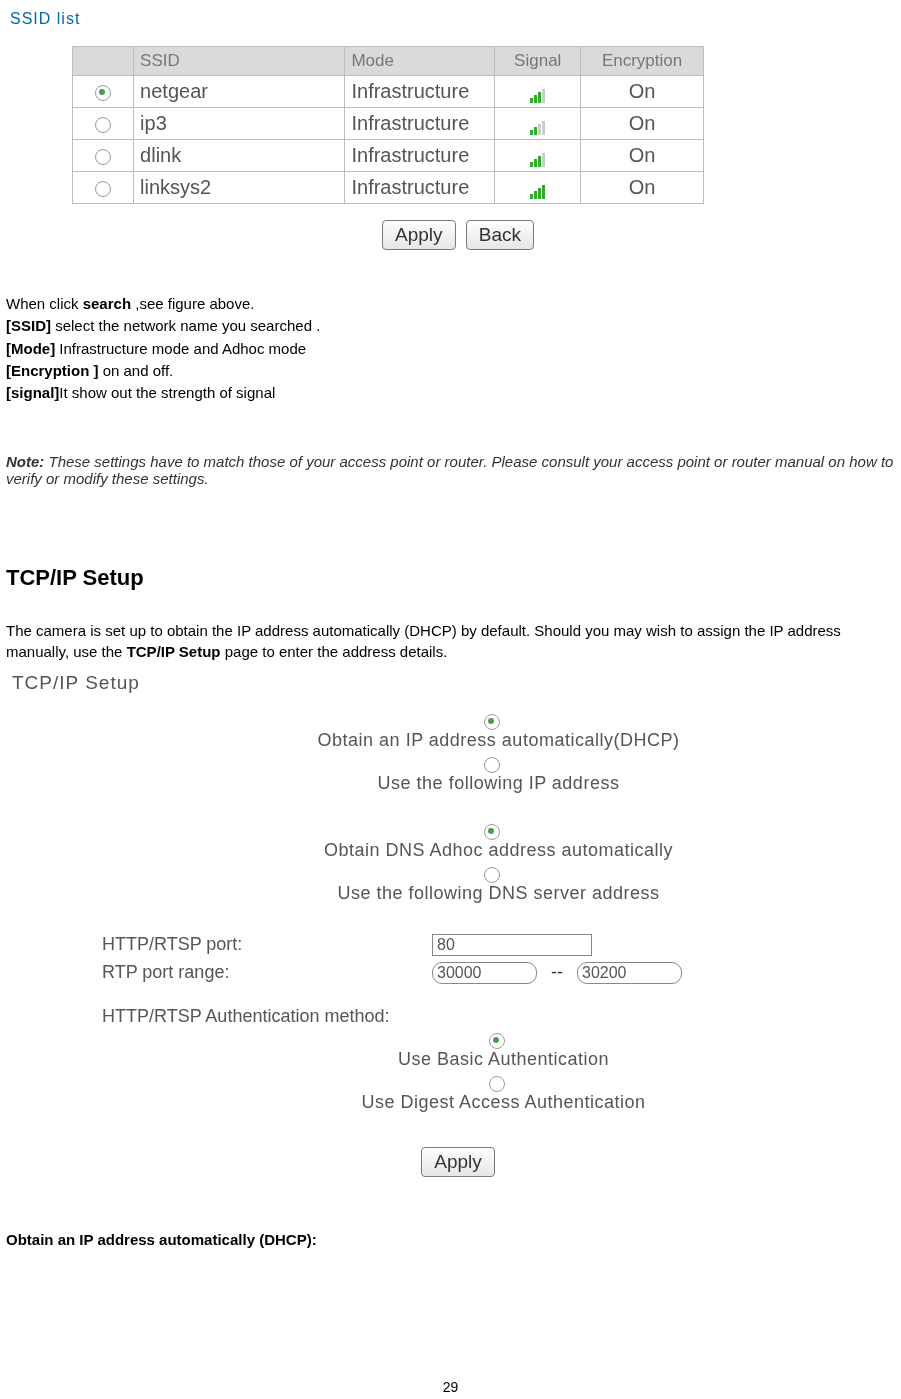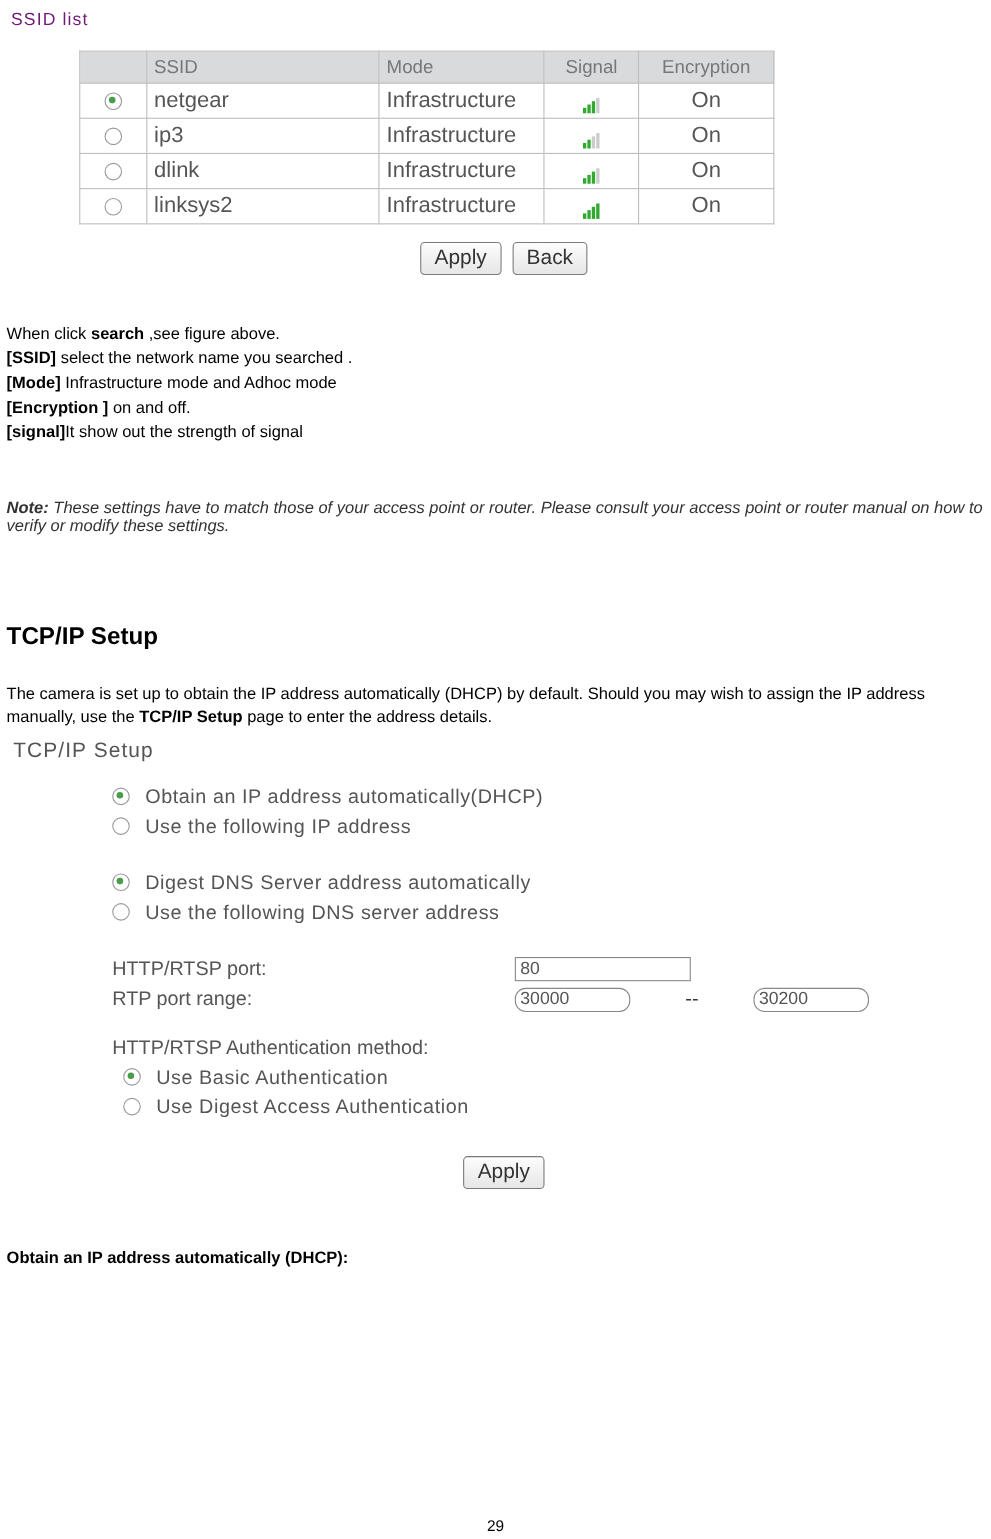--- a/index.html
+++ b/index.html
@@ -1,17 +1,17 @@
 <!DOCTYPE html>
 <html><head>
 <meta charset="utf-8">
 <style>
   html,body{margin:0;padding:0;background:#fff;color:#000;font-family:Arial,Helvetica,sans-serif;font-size:15px;}
   .page{width:901px;margin:0 auto;position:relative;min-height:1399px;padding:10px 6px 0 6px;box-sizing:border-box;}
-  .sec-title{font-family:Tahoma,Verdana,sans-serif;font-size:16px;color:#701a75;letter-spacing:1px;margin:0 0 18px 4px;}
+  .sec-title{font-family:Tahoma,Verdana,sans-serif;font-size:16px;color:#0369a1;letter-spacing:1px;margin:0 0 18px 4px;}
   .ssid-wrap{margin-left:66px;width:632px;border:1px solid #bdbdbd;border-collapse:collapse;background:#fff;}
   .ssid-wrap th{background:#d8dadc;color:#777;font-weight:normal;font-size:17px;text-align:left;border:1px solid #bdbdbd;padding:4px 6px;}
   .ssid-wrap td{border:1px solid #bdbdbd;padding:4px 6px;color:#555;font-size:20px;}
   .col-sel{width:70px;text-align:center;}
   .col-ssid{width:285px;}
   .col-mode{width:150px;}
   .col-sig{width:90px;text-align:center;}
   .col-enc{width:130px;text-align:center;}
   .radio{display:inline-block;width:14px;height:14px;border:1px solid #999;border-radius:50%;vertical-align:middle;position:relative;}
   .radio.on::after{content:"";position:absolute;left:3px;top:3px;width:6px;height:6px;border-radius:50%;background:#4a9c4a;}
@@ -22,24 +22,24 @@
   .btn{display:inline-block;background:linear-gradient(#fdfdfd,#e6e6e6);border:1px solid #7a7a7a;border-radius:4px;padding:3px 12px;color:#333;font-size:19px;text-align:center;}
   .btn-row-1{margin:16px 0 0 66px;width:772px;text-align:center;}
   .para{margin:0 0 2px 0;font-size:15px;line-height:1.35;}
   .descblock{margin-top:44px;}
   .noteblock{margin-top:50px;font-style:italic;color:#333;}
   .noteblock b{font-style:italic;}
   .h2{font-size:22px;font-weight:bold;margin:78px 0 30px 0;}
   .body-text{font-size:15px;line-height:1.35;margin:0 0 6px 0;}
   .tcp-panel{margin:0 0 0 6px;}
   .tcp-title{font-family:Tahoma,Verdana,sans-serif;font-size:19px;color:#555;letter-spacing:1px;margin:10px 0 20px 0;}
-  .tcp-line{font-family:Tahoma,Verdana,sans-serif;color:#555;font-size:18px;letter-spacing:0.5px;margin:6px 0 6px 90px;display:flex;align-items:center;}
+  .tcp-line{font-family:Tahoma,Verdana,sans-serif;color:#555;font-size:18px;letter-spacing:0.5px;margin:6px 0 6px 90px;display:flex;align-items:center;flex-direction:column;}
   .tcp-line .radio{margin-right:14px;flex:none;}
   .tcp-gap{height:18px;}
-  .portrow{font-family:Tahoma,Verdana,sans-serif;color:#555;font-size:18px;margin:6px 0 6px 90px;display:flex;align-items:center;gap:36px;}
+  .portrow{font-family:Tahoma,Verdana,sans-serif;color:#555;font-size:18px;margin:6px 0 6px 90px;display:flex;align-items:center;}
   .portrow .lbl{width:330px;flex:none;}
   .txt{border:1px solid #888;height:22px;width:160px;font-size:16px;color:#555;padding:0 4px;box-sizing:border-box;}
   .txt.sm{width:105px;border-radius:10px;}
   .dashes{margin:0 14px;color:#333;}
   .authhead{font-family:Tahoma,Verdana,sans-serif;color:#555;font-size:18px;margin:22px 0 4px 90px;}
   .btn-row-2{width:772px;text-align:center;margin:34px 0 0 66px;}
   .boldline{font-weight:bold;font-size:15px;margin-top:54px;}
   .pagenum{position:absolute;bottom:4px;left:0;width:100%;text-align:center;font-size:14px;font-family:Liberation Sans, sans-serif;}
 </style>
 </head>
@@ -123,21 +123,21 @@
       </div>
     <div class="tcp-line">
         <span class="radio"></span>
         <span>Use the following IP address</span>
       </div>
 
     <div class="tcp-gap"></div>
 
     <div class="tcp-line">
         <span class="radio on"></span>
-        <span>Digest DNS Server address automatically</span>
+        <span>Obtain DNS Adhoc address automatically</span>
       </div>
     <div class="tcp-line">
         <span class="radio"></span>
         <span>Use the following DNS server address</span>
       </div>
 
     <div class="tcp-gap"></div>
 
     <div class="portrow">
       <span class="lbl">HTTP/RTSP port:</span>

